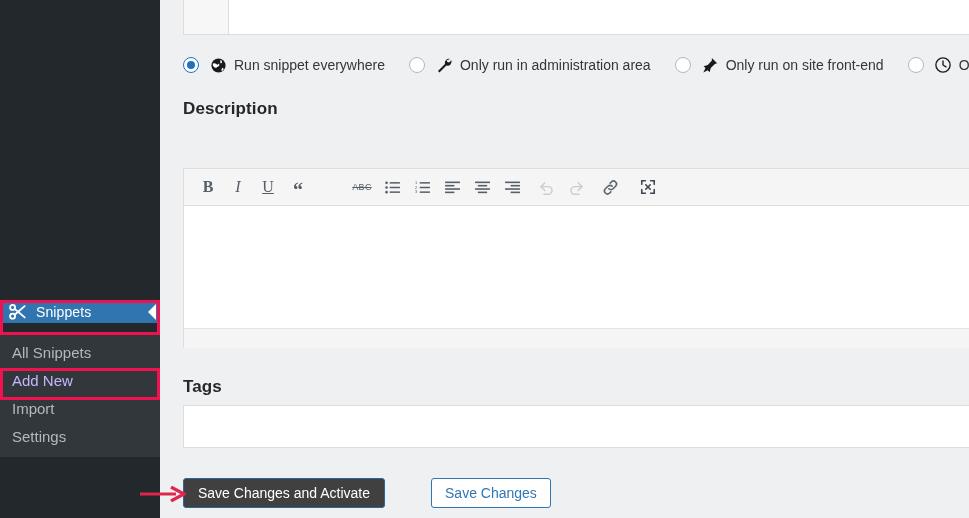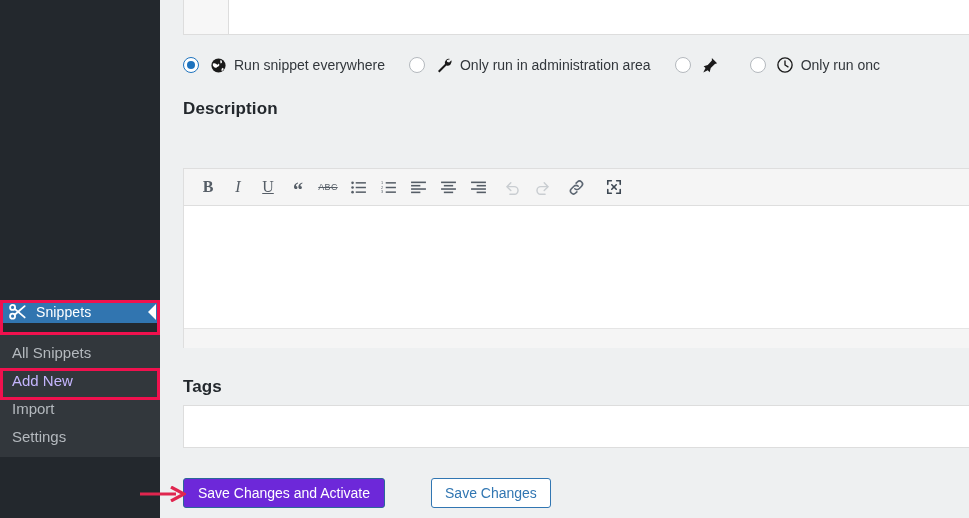--- a/index.html
+++ b/index.html
@@ -236,21 +236,21 @@
     font-family: "Liberation Sans", sans-serif;
     border-radius: 3px;
     box-sizing: border-box;
     cursor: pointer;
     line-height: 1;
     display: inline-flex;
     align-items: center;
     justify-content: center;
   }
   #btn-primary {
-    background: #6d28d9;
+    background: #404040;
     border: 1px solid #2b6799;
     color: #ffffff;
     height: 30px;
     padding: 0 14px;
     margin-right: 10px;
   }
   #btn-secondary {
     background: #ffffff;
     border: 1px solid #3176b2;
     color: #3176b2;
@@ -330,20 +330,21 @@
         <span class="scope-label">Only run in administration area</span>
       </label>
 
       <label class="scope-option">
         <span class="radio"></span>
         <span class="scope-icon">
           <svg width="18" height="18" viewBox="0 0 24 24">
             <path d="M14.5 2.5 L21.5 9.5 L18.5 10.5 L13 16 L11.5 21.5 L9 19 L3 22 L6 16 L3.5 13.5 L9 12 L14.5 6 z" fill="#1a1a1a"></path>
           </svg>
         </span>
+        <span class="scope-label">Only run on site front-end</span>
       </label>
 
       <label class="scope-option">
         <span class="radio"></span>
         <span class="scope-icon">
           <svg width="18" height="18" viewBox="0 0 24 24">
             <circle cx="12" cy="12" r="9.5" fill="none" stroke="#1a1a1a" stroke-width="1.8"></circle>
             <path d="M12 6.5 V12 L16 14.5" fill="none" stroke="#1a1a1a" stroke-width="1.8" stroke-linecap="round"></path>
           </svg>
         </span>
@@ -354,21 +355,21 @@
 
     <div class="section-title" id="desc-title">Description</div>
 
     <div id="editor-box">
       <div id="editor-toolbar">
 
         <span class="tb-btn" style="font-weight:bold;font-family:'Liberation Serif',serif;font-size:16px;">B</span>
         <span class="tb-btn" style="font-style:italic;font-family:'Liberation Serif',serif;font-size:16px;">I</span>
         <span class="tb-btn" style="text-decoration:underline;font-family:'Liberation Serif',serif;font-size:16px;">U</span>
         <span class="tb-btn" style="font-weight:bold;font-size:20px;line-height:0.8;padding-top:6px;font-family:'Liberation Serif',serif;">“</span>
-        <span class="tb-btn" style="font-size:9px;text-decoration:line-through;letter-spacing:0.3px;">ABC</span>
+        <span class="tb-btn" style="font-size:9px;text-decoration:line-through;letter-spacing:0.3px;margin-left:34px;">ABC</span>
 
         <span class="tb-btn">
           <svg width="15" height="13" viewBox="0 0 16 14">
             <circle cx="1.6" cy="2" r="1.4" fill="currentColor"></circle>
             <circle cx="1.6" cy="7" r="1.4" fill="currentColor"></circle>
             <circle cx="1.6" cy="12" r="1.4" fill="currentColor"></circle>
             <rect x="5" y="1.2" width="11" height="1.6" fill="currentColor"></rect>
             <rect x="5" y="6.2" width="11" height="1.6" fill="currentColor"></rect>
             <rect x="5" y="11.2" width="11" height="1.6" fill="currentColor"></rect>
           </svg>

